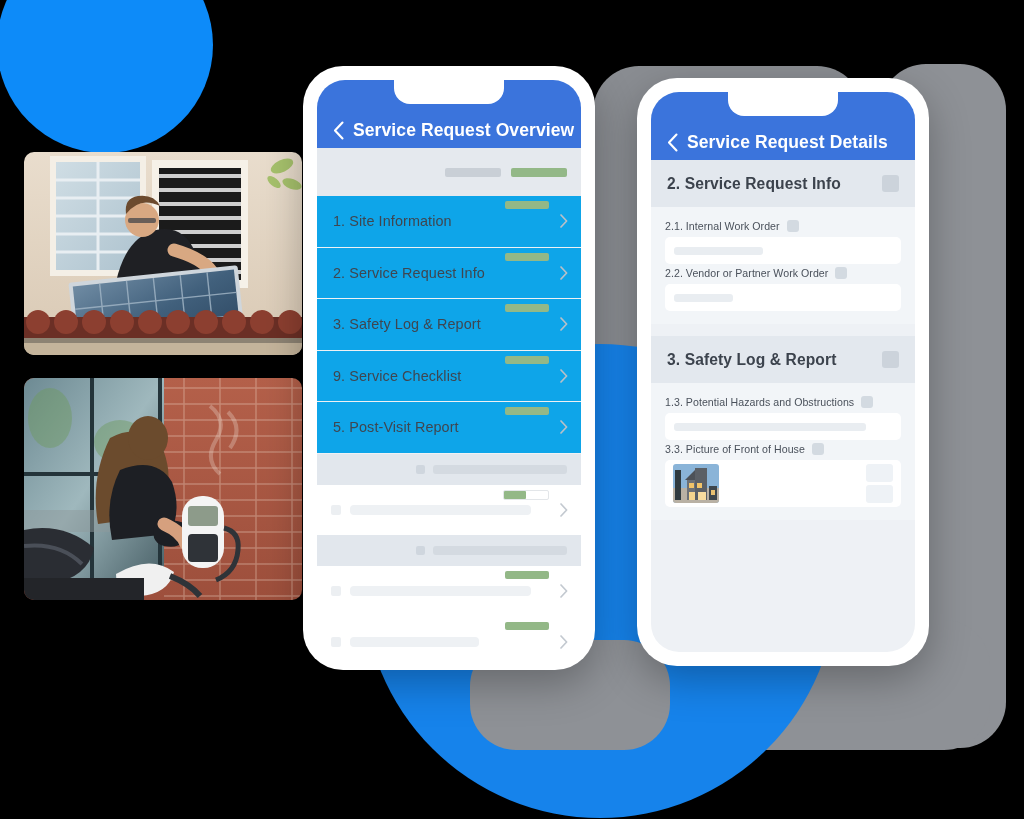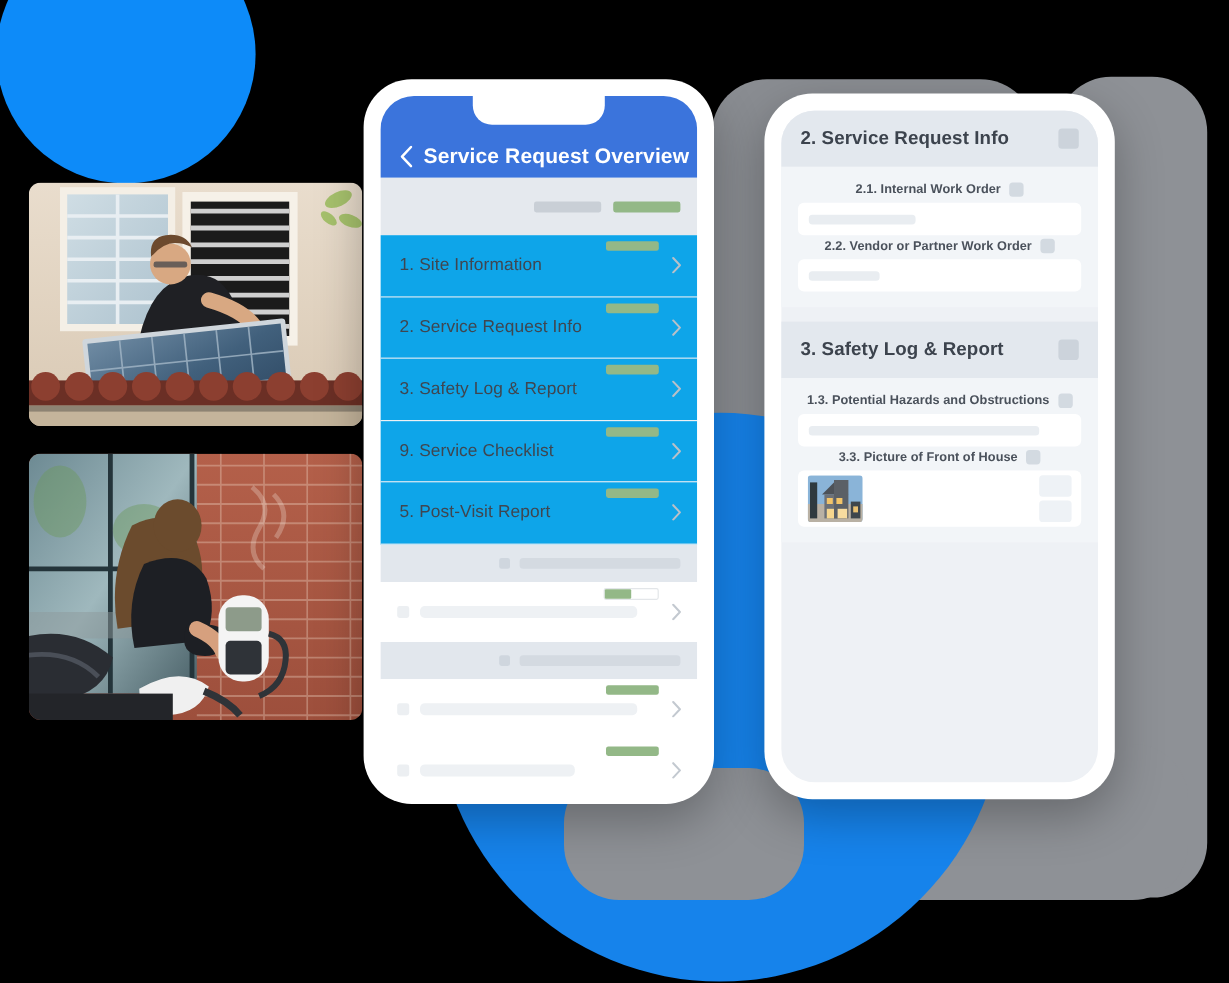--- a/index.html
+++ b/index.html
@@ -68,22 +68,22 @@
   
   .rbody{background:#eef1f5;height:100%;}
   .sec-head{height:47px;background:#e3e8ee;display:flex;align-items:center;justify-content:space-between;
             padding:0 16px;}
   .sec-title{font-size:15.6px;font-weight:700;color:#3c434d;letter-spacing:.1px;}
   .sec-box{width:17px;height:17px;border-radius:3px;background:#ccd3db;}
 
   .card{background:#f2f5f8;padding:10px 14px 13px;}
   .fld{margin-top:3px;}
   .fld:first-child{margin-top:3px;}
-  .fld-lbl{display:flex;align-items:center;gap:7px;font-size:10.6px;color:#4a515b;font-weight:700;
-           letter-spacing:.05px;margin-bottom:5px;justify-content:center;}
+  .fld-lbl{display:flex;align-items:center;gap:7px;font-size:10.6px;color:#4a515b;font-weight:400;
+           letter-spacing:.05px;margin-bottom:5px;}
   .fld-box{width:12px;height:12px;border-radius:3px;background:#d3dae1;flex:0 0 auto;}
   .input{background:#fff;border-radius:5px;height:27px;display:flex;align-items:center;padding:0 9px;}
   .input .ph{height:8px;border-radius:3px;background:#e9edf1;}
   .photo-input{background:#fff;border-radius:5px;height:47px;display:flex;align-items:center;
                padding:0 8px;position:relative;}
   .thumb{width:46px;height:39px;border-radius:3px;overflow:hidden;flex:0 0 auto;}
   .thumb svg{display:block;width:100%;height:100%;}
   .stub-col{position:absolute;right:8px;top:4px;display:flex;flex-direction:column;gap:3px;}
   .stub{width:27px;height:18px;border-radius:3px;background:#eef2f6;}
 </style>
@@ -367,20 +367,29 @@
           </svg>
       </div>
 
     </div>
   </div>
 
   <div class="phone phone-right">
     <div class="screen">
       <div class="rbody">
 
+        <div class="hdr">
+          <div class="notch"></div>
+          <div class="hdr-row">
+            <svg class="chev-back" viewBox="0 0 11 19">
+              <path d="M9.5 1.5 L2 9.5 L9.5 17.5" stroke="#fff" stroke-width="2.1" fill="none" stroke-linecap="round" stroke-linejoin="round"></path>
+            </svg>
+            <div class="hdr-title">Service Request Details</div>
+          </div>
+        </div>
 
         <div class="sec-head">
           <div class="sec-title">2. Service Request Info</div>
           <div class="sec-box"></div>
         </div>
 
         <div class="card">
           <div class="fld">
             <div class="fld-lbl">
               <span>2.1. Internal Work Order</span>

